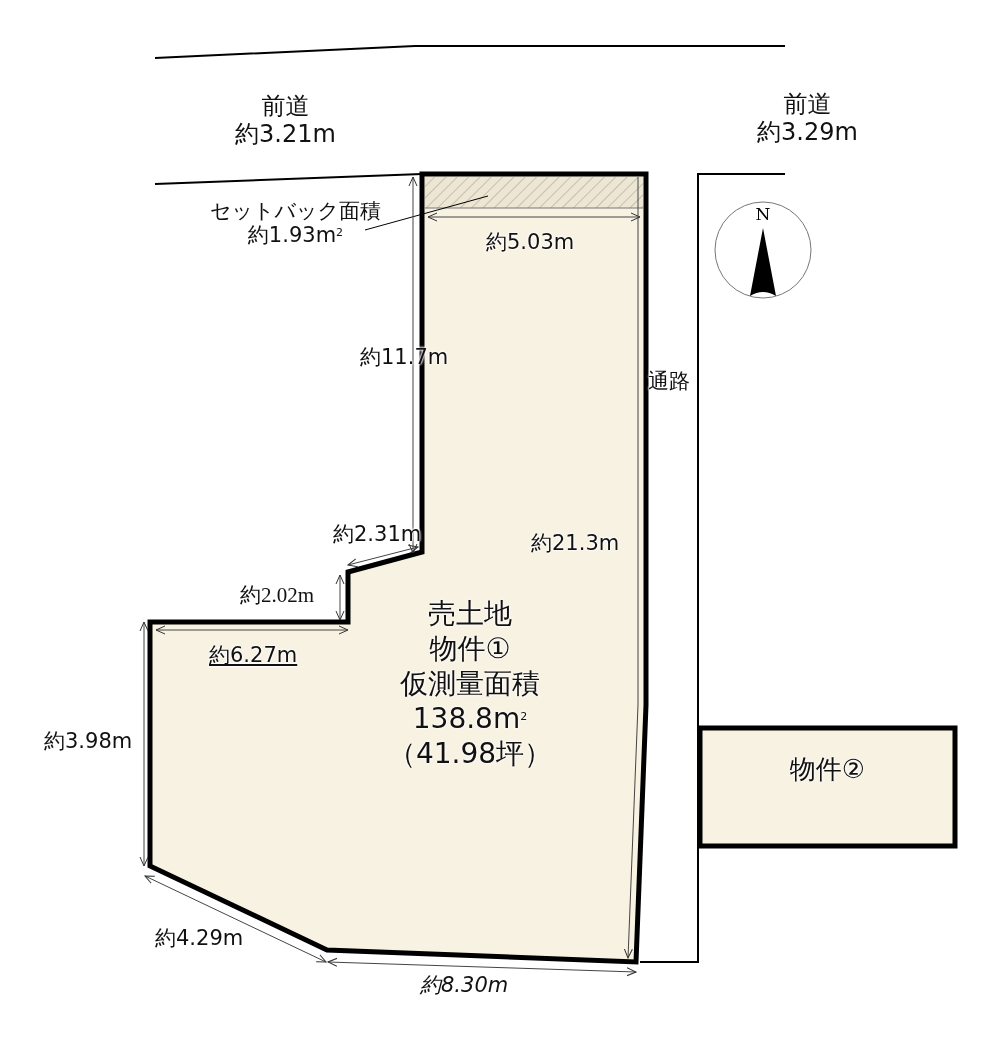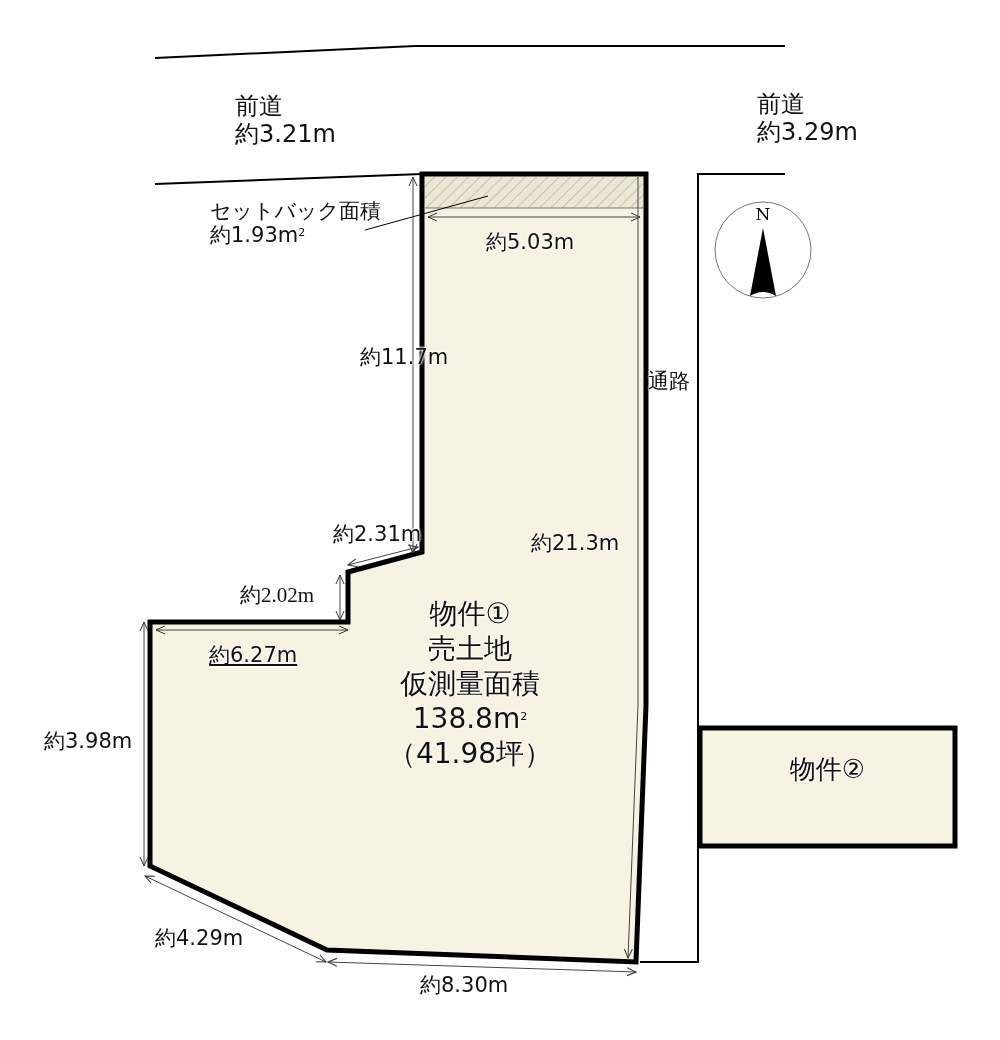--- a/index.html
+++ b/index.html
@@ -1,21 +1,21 @@
 <!DOCTYPE html>
 <html><head>
 <meta charset="utf-8">
 <style>
   html, body { margin:0; padding:0; background:#ffffff; }
   body { width:1000px; height:1040px; position:relative; overflow:hidden;
          font-family:"DejaVu Sans","Liberation Sans",sans-serif; color:#111; }
   svg.plan { position:absolute; left:0; top:0; }
   .lbl { position:absolute; font-size:21px; line-height:24px; white-space:nowrap;
          text-shadow:0 0 3px #fff, 0 0 3px #fff, 0 0 2px #fff; }
-  .c { }
+  .c { text-align:center; }
   .big { font-size:28px; line-height:35px; text-align:center; white-space:nowrap;
          text-shadow:0 0 3px #fff, 0 0 3px #fff; }
   sup { font-size:11px; vertical-align:top; position:relative; top:-2px; }
 </style>
 </head>
 <body>
 
 <svg class="plan" width="1000" height="1040" viewBox="0 0 1000 1040">
   <defs>
     <pattern id="hatch" patternUnits="userSpaceOnUse" width="8" height="8" patternTransform="rotate(45)">
@@ -77,25 +77,25 @@
 
 <div class="lbl" style="left:486px;top:230px;">約5.03m</div>
 <div class="lbl" style="left:312px;top:345px;margin-left:48px;">約11.7m</div>
 <div class="lbl" style="left:648px;top:369px;">通路</div>
 <div class="lbl" style="left:309px;top:522px;margin-left:24px;">約2.31m</div>
 <div class="lbl" style="left:531px;top:531px;">約21.3m</div>
 <div class="lbl" style="left:240px;top:583px;font-family:Liberation Serif, serif;">約2.02m</div>
 <div class="lbl" style="left:209px;top:643px;text-decoration:underline;">約6.27m</div>
 <div class="lbl" style="left:44px;top:729px;">約3.98m</div>
 <div class="lbl" style="left:155px;top:926px;">約4.29m</div>
-<div class="lbl" style="left:420px;top:973px;">約8.30m</div>
+<div class="lbl" style="left:420px;top:973px;font-style:italic;">約8.30m</div>
 
 <div class="big" style="position:absolute;left:360px;top:596px;width:220px;">
+  <div>売土地</div>
   <div>物件①</div>
-  <div>売土地</div>
   <div>仮測量面積</div>
   <div><span>138.8</span><span>m<sup>2</sup></span></div>
   <div>（41.98坪）</div>
 </div>
 
 <div class="big" style="position:absolute;left:700px;top:753px;width:255px;font-size:26px;line-height:32px;">
   <div>物件②</div>
 </div>
 
 </body></html>

